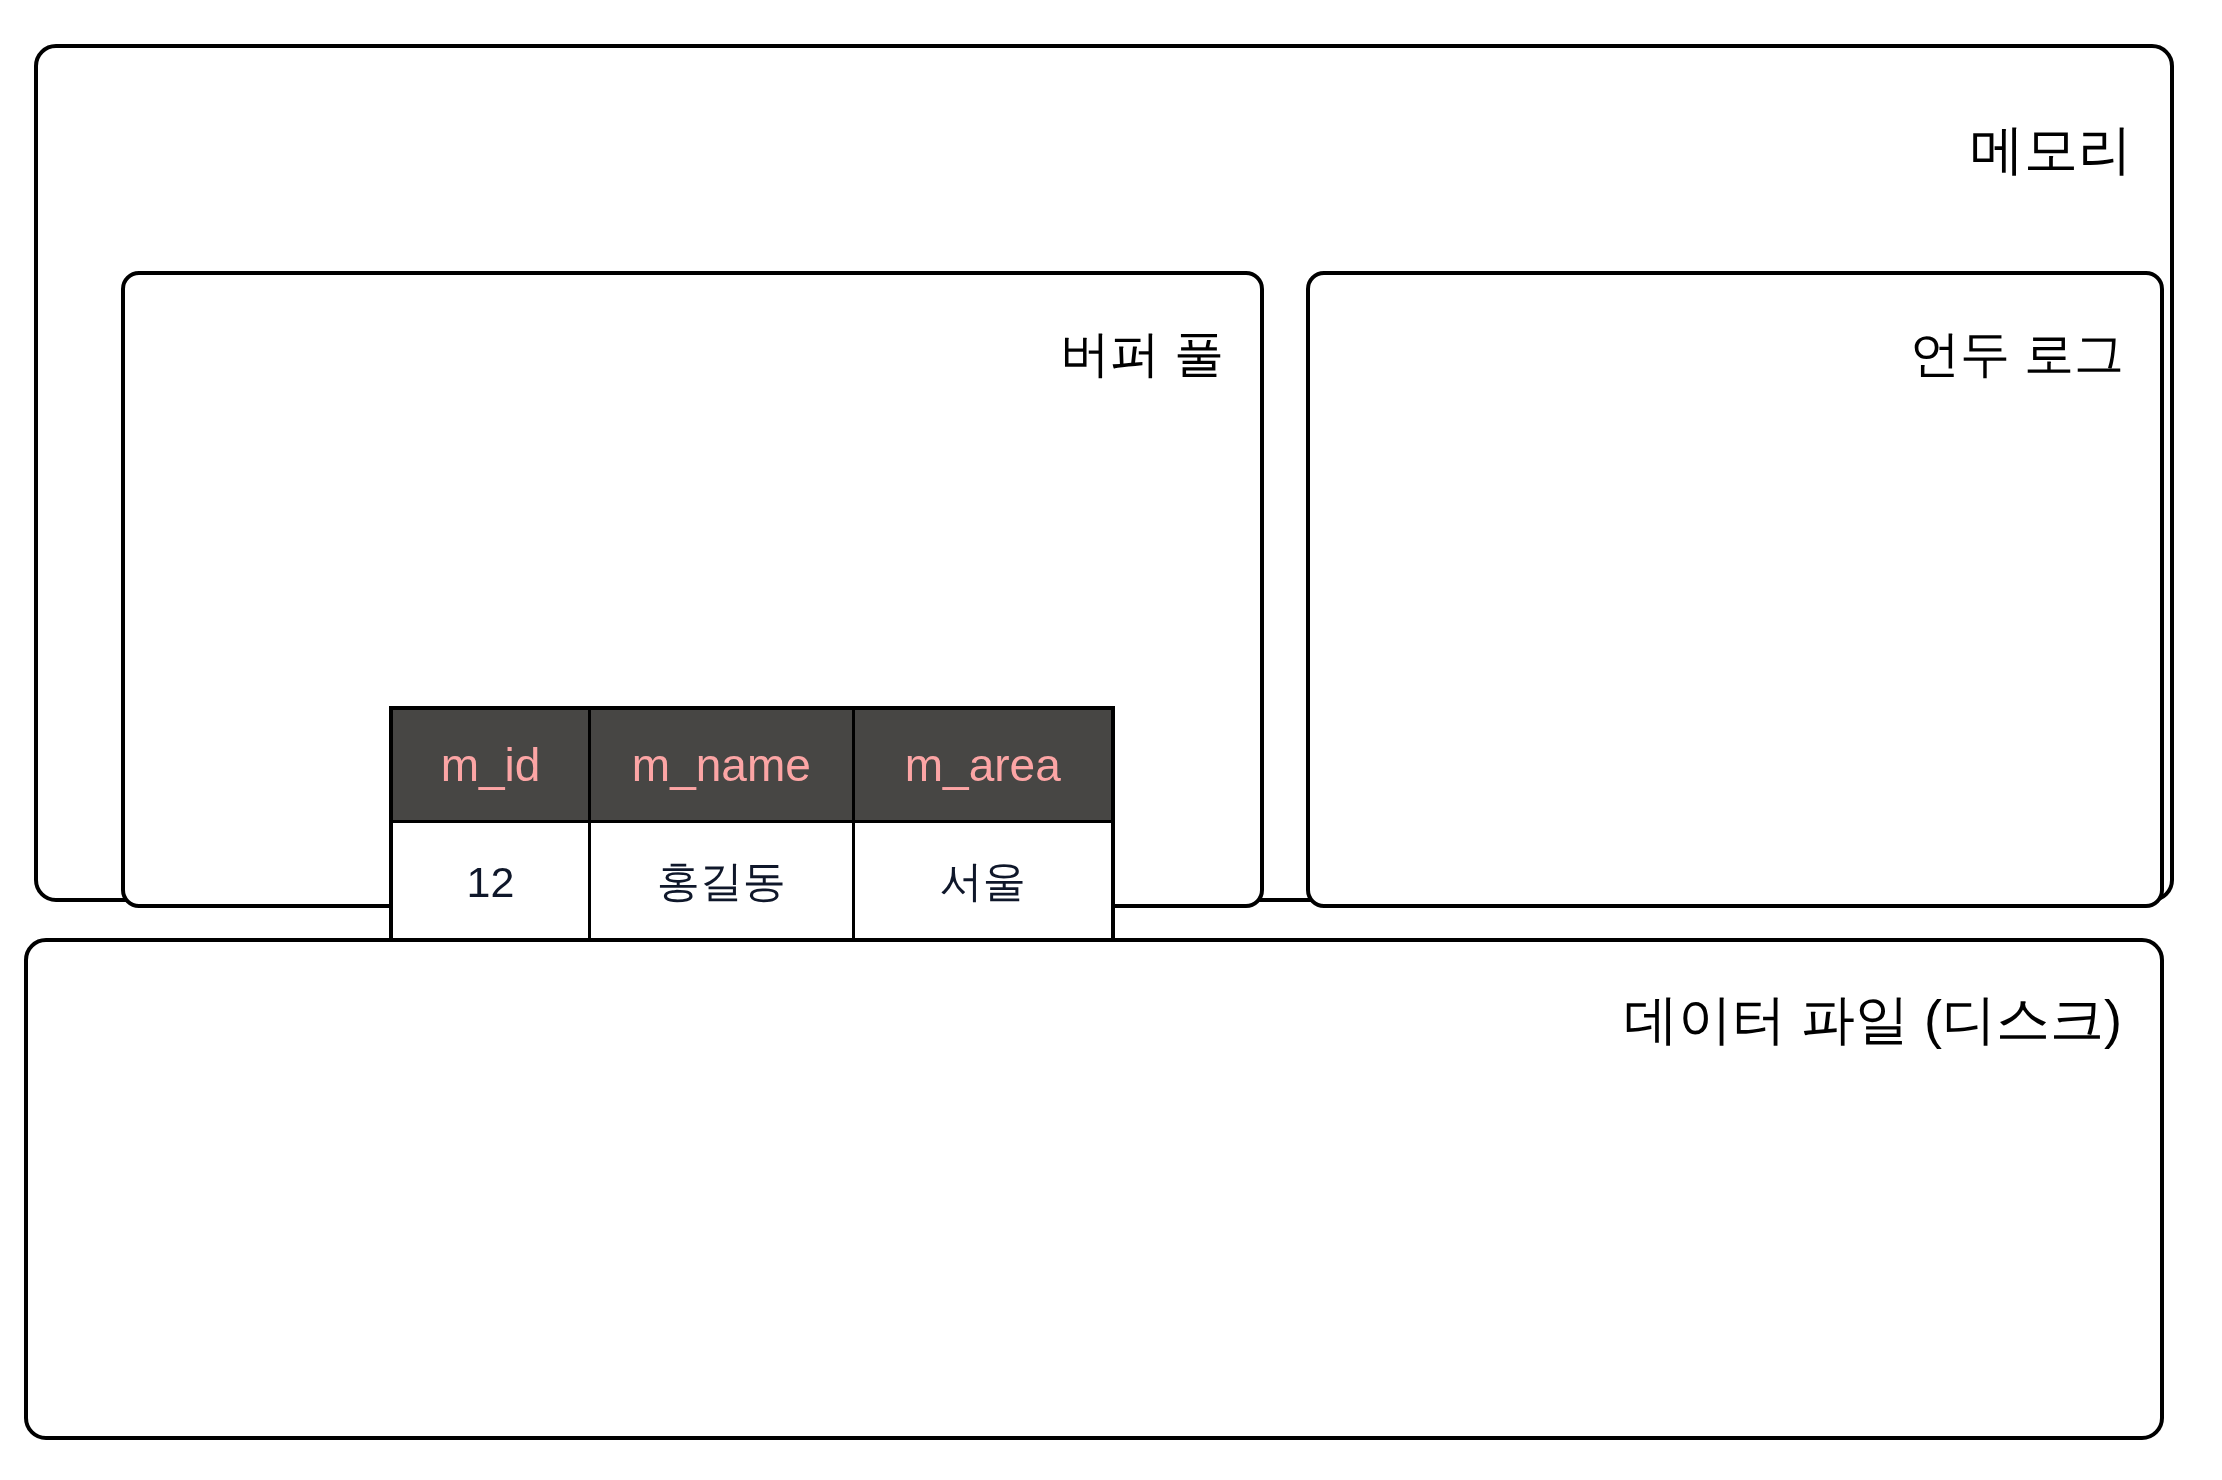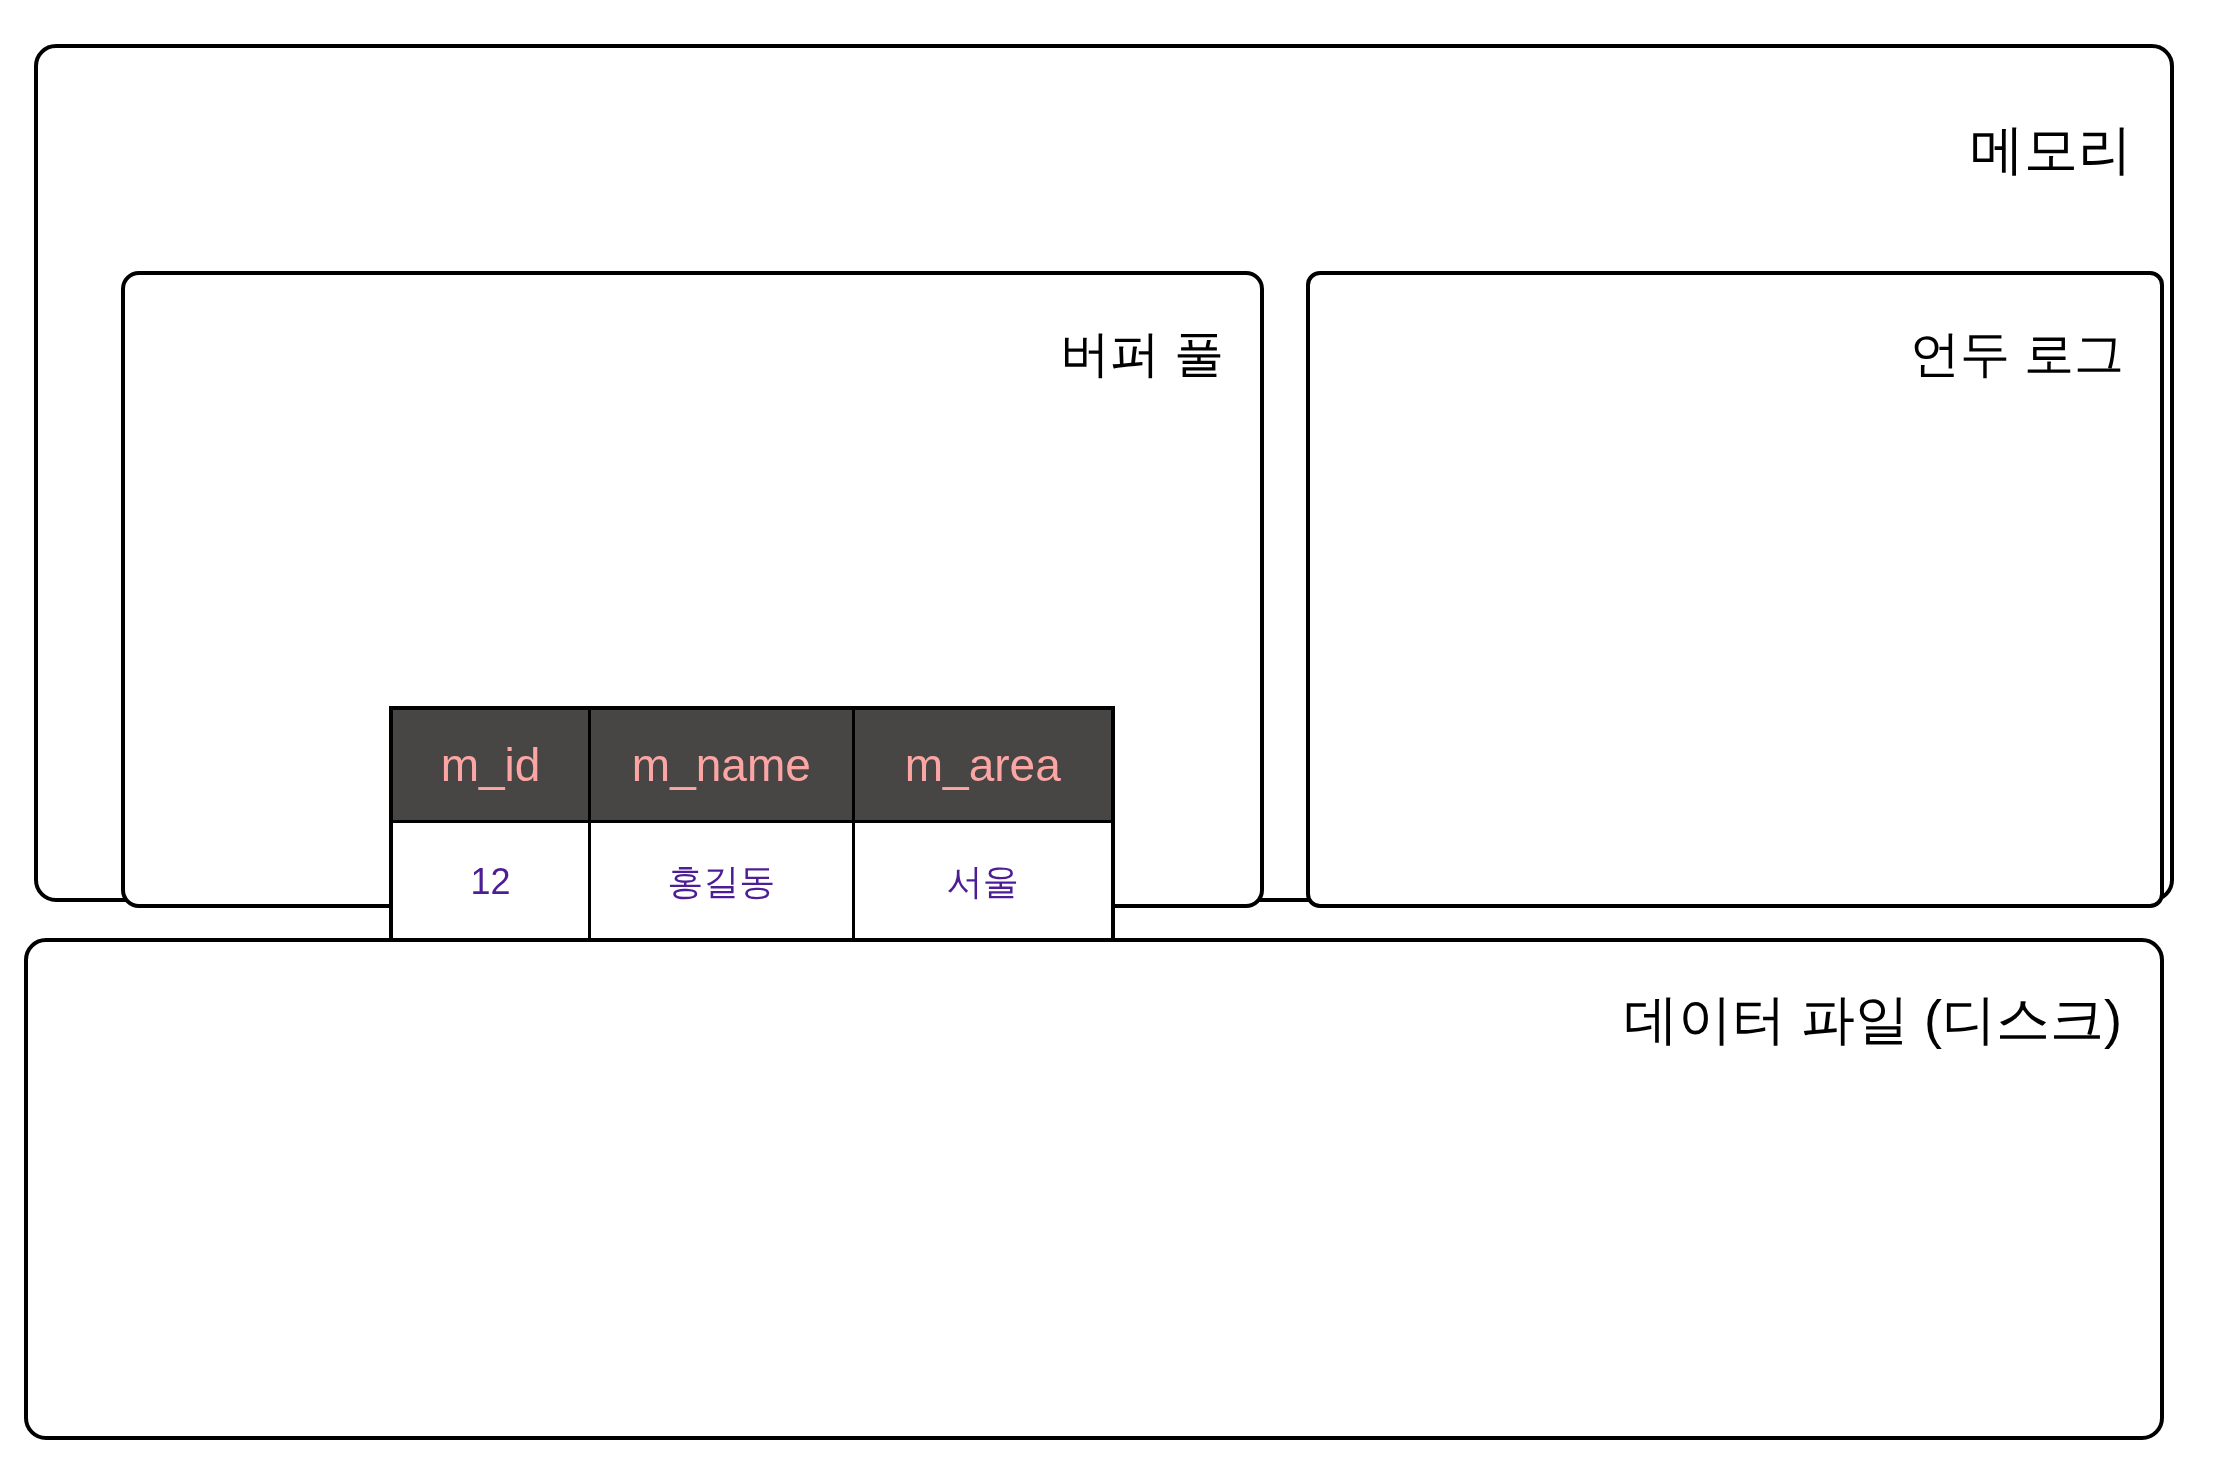--- a/index.html
+++ b/index.html
@@ -59,21 +59,20 @@
     left: 83px;
     top: 223px;
     width: 1143px;
     height: 637px;
   }
   #undo-log-box {
     left: 1268px;
     top: 223px;
     width: 858px;
     height: 637px;
-    border-radius: 14px;
   }
 
   
   .box-title {
     position: absolute;
     font-size: 54px;
     line-height: 1;
     font-weight: 400;
     letter-spacing: 0px;
     white-space: nowrap;
@@ -122,23 +121,23 @@
     padding: 0;
   }
   .data-table th {
     background: #474644;
     color: #fca5a5;
     height: 110px;
     font-size: 46px;
   }
   .data-table td {
     background: #ffffff;
-    color: #4c1d95;
+    color: #0f172a;
     height: 118px;
-    font-size: 36px;
+    font-size: 43px;
   }
 
   
   .col-id   { width: 27.5%; }
   .col-name { width: 36.5%; }
   .col-area { width: 36.0%; }
 </style>
 </head>
 <body>
 

